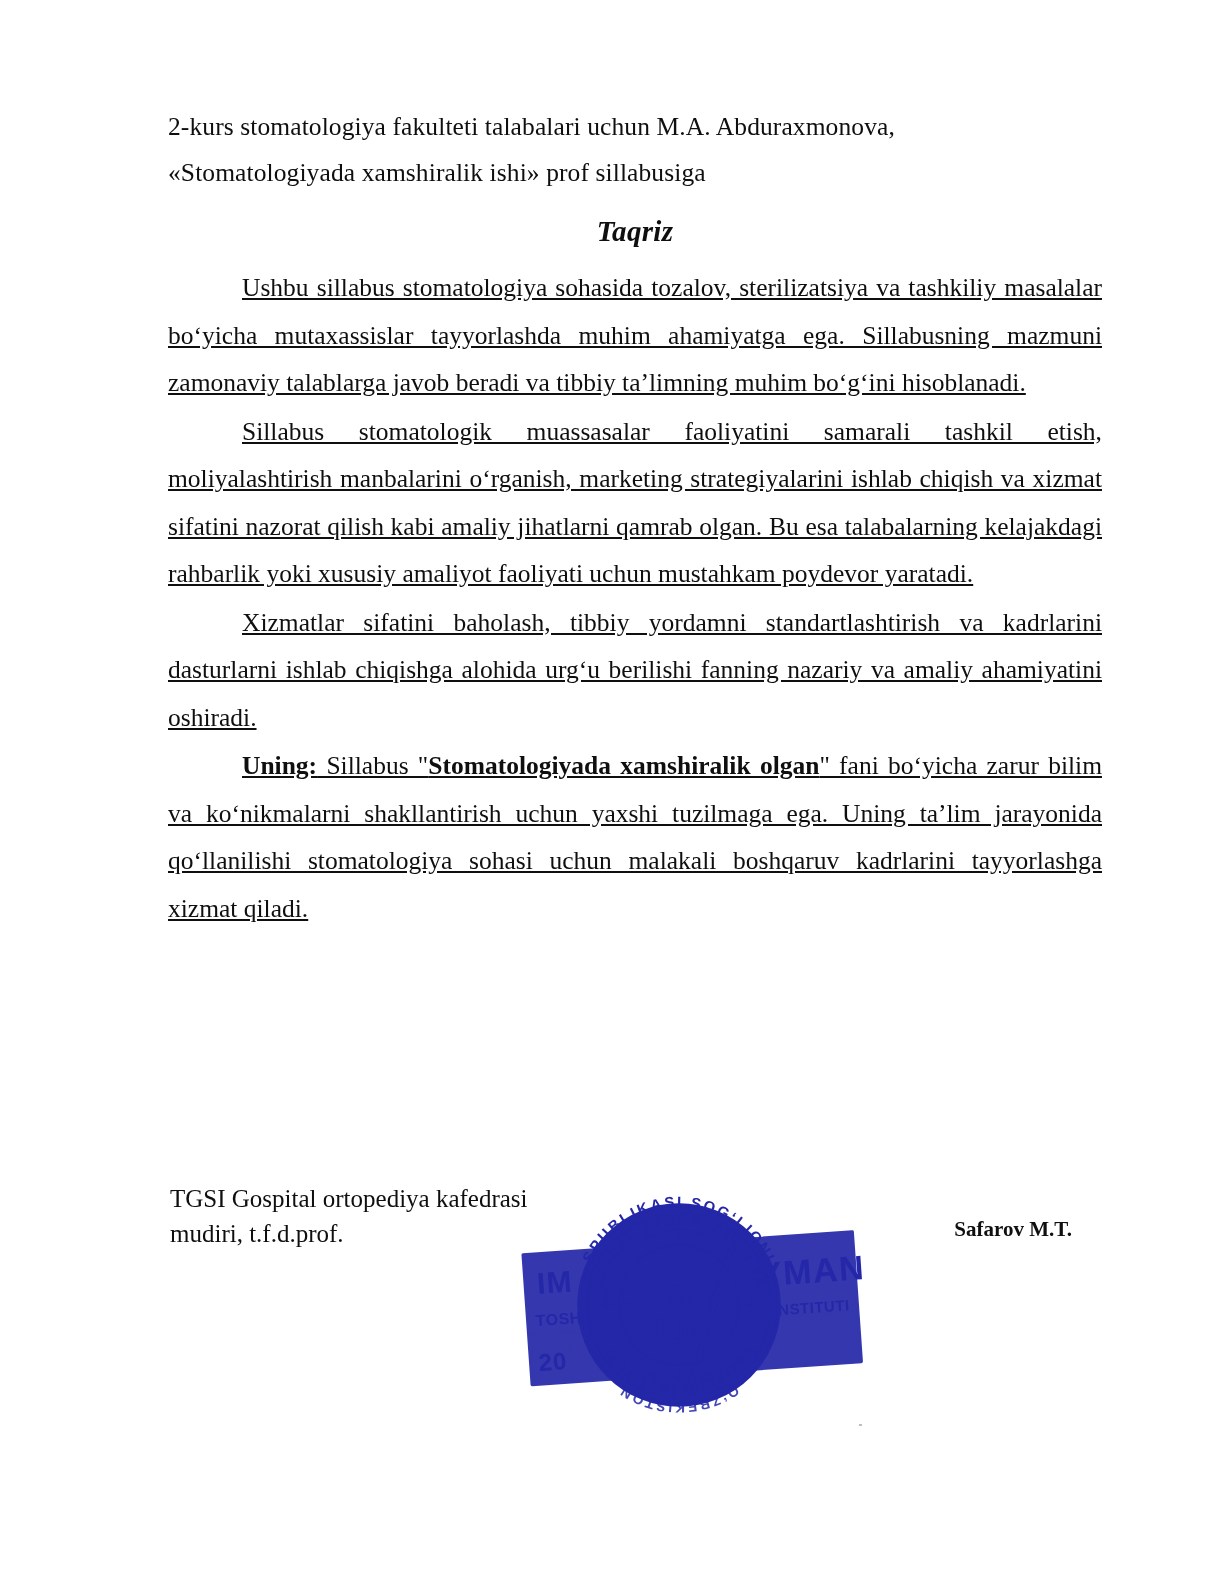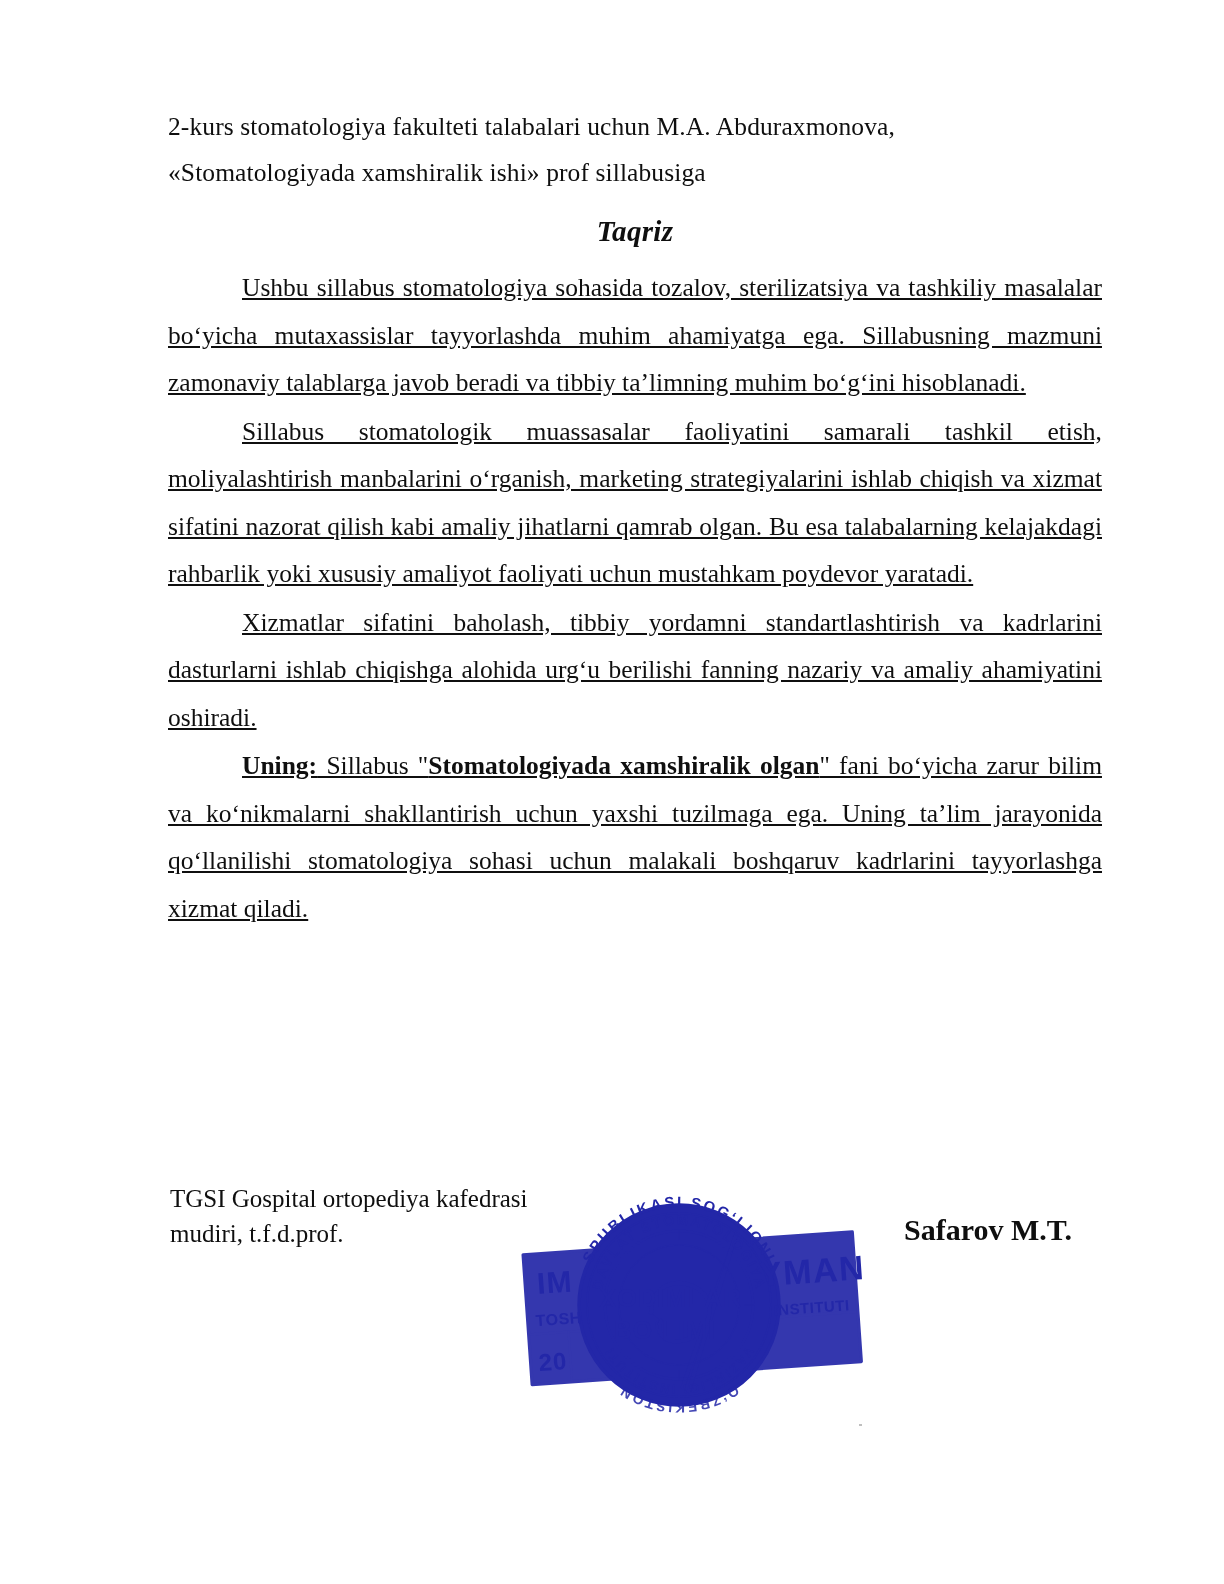--- a/index.html
+++ b/index.html
@@ -76,21 +76,21 @@
     top: 4px;
     font-size: 25px;
     font-weight: normal;
     line-height: 35px;
     width: 380px;
   }
   .sig-name {
     position: absolute;
     right: 28px;
     top: 35px;
-    font-size: 30px;
+    font-size: 21px;
     font-weight: bold;
     line-height: 35px;
     white-space: nowrap;
   }
 
   
   .stamp {
     position: absolute;
     left: 505px;
     top: 1155px;

